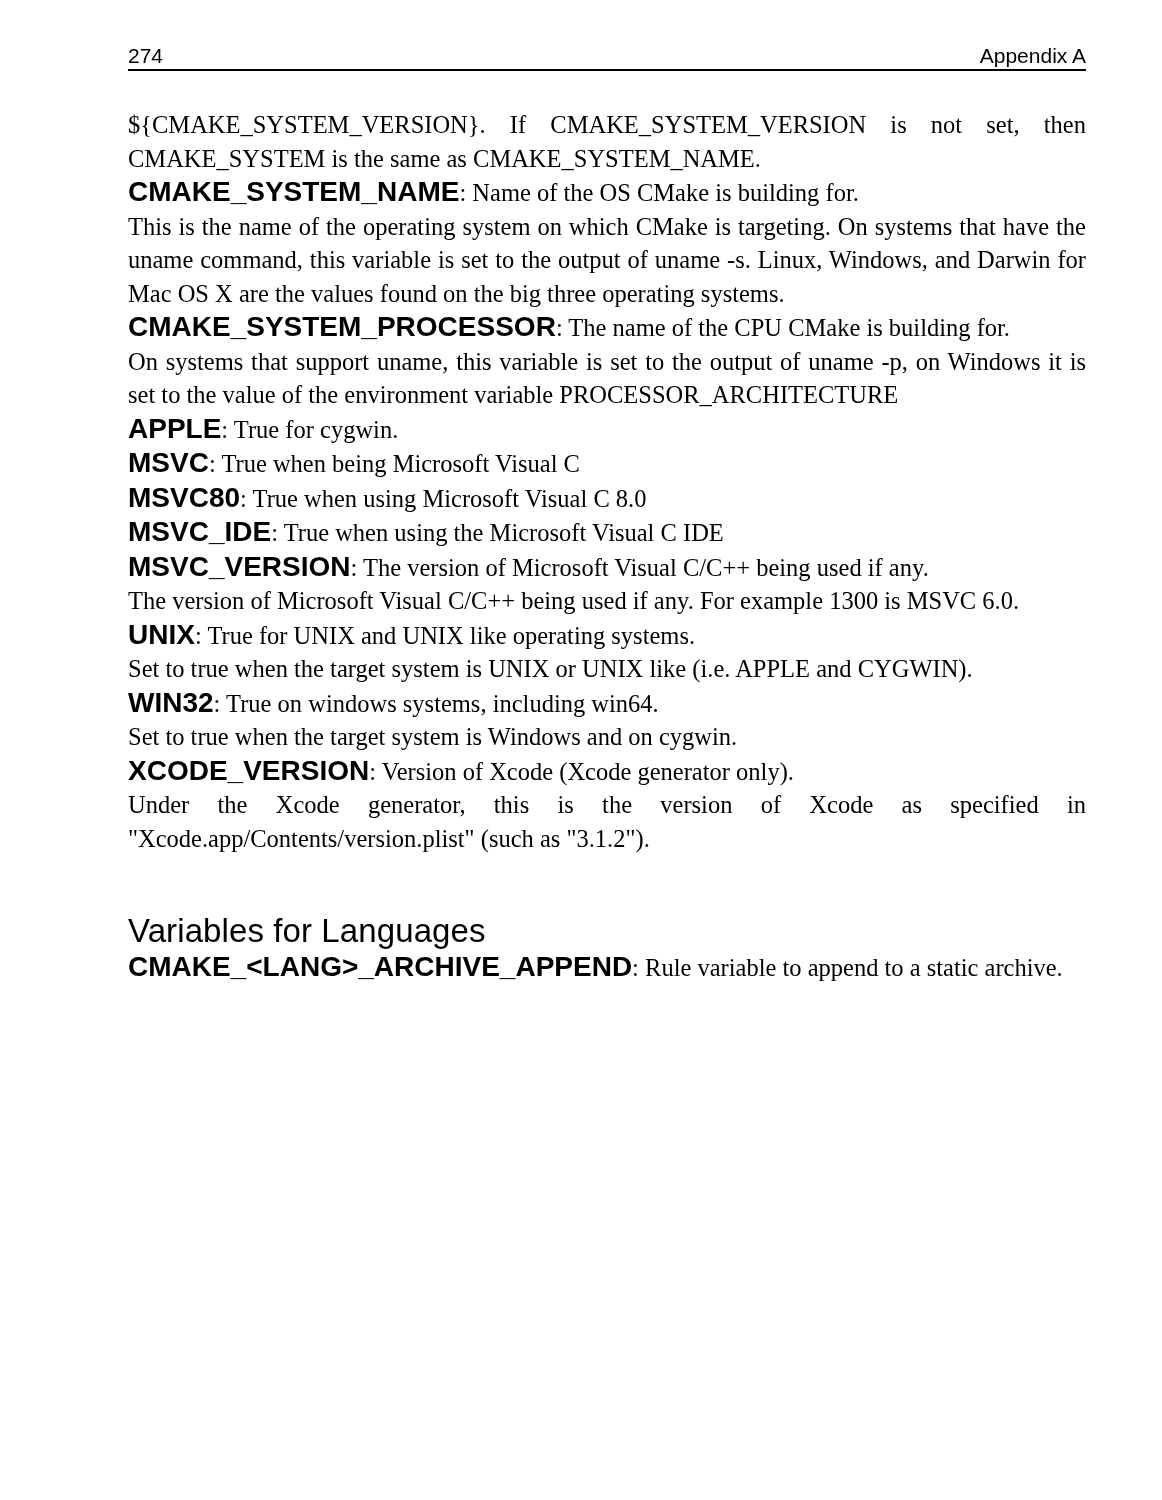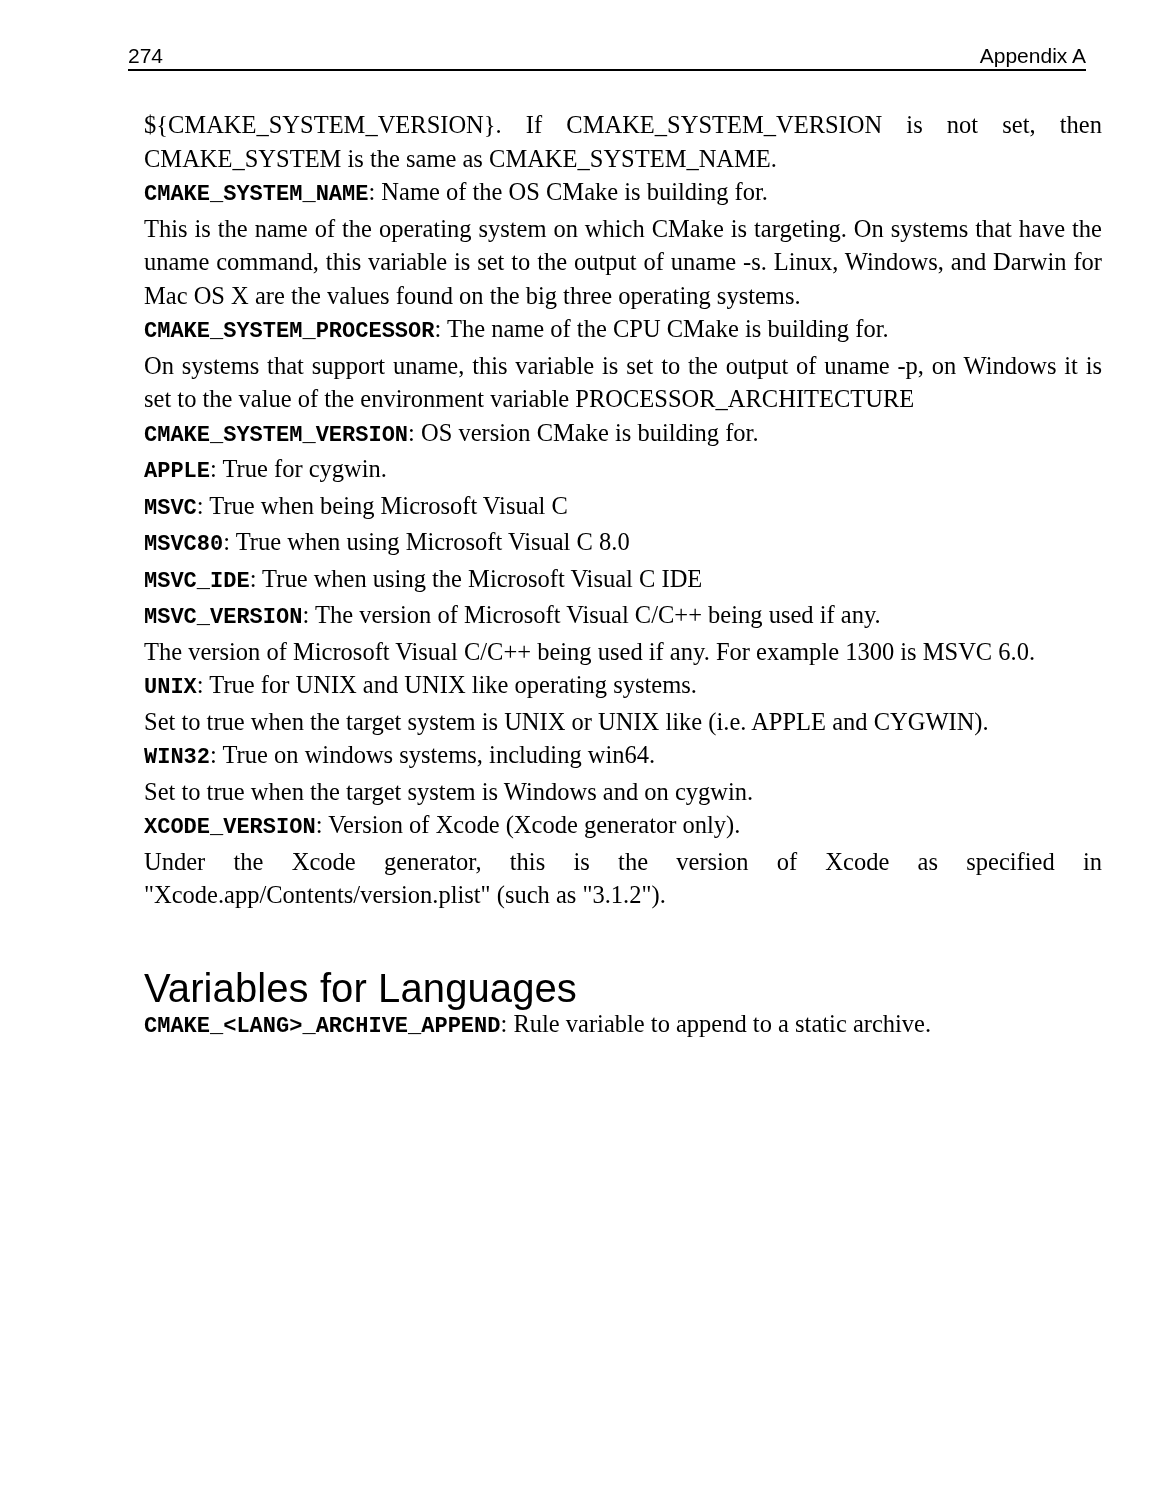--- a/index.html
+++ b/index.html
@@ -37,21 +37,21 @@
     font-size: 21px;
     line-height: 1;
     padding-bottom: 3px;
   }
   .page-header .folio { letter-spacing: 0px; }
   .page-header .chap  { letter-spacing: 0px; }
 
   
   .content {
     position: absolute;
-    left: 116px;
+    left: 100px;
     top: 108px;
     width: 958px;
   }
 
   p.para {
     margin: 0;
     font-size: 24.5px;
     line-height: 33.5px;
     text-align: justify;
     text-justify: inter-word;
@@ -59,31 +59,31 @@
   }
   p.para.single { text-align: left; }
 
   
   .gap-def    { margin-top: 29px; }   
   .gap-body   { margin-top: 20px; }   
   .gap-tight  { margin-top: 9px; }    
 
   
   .var {
-    font-family: Liberation Mono, monospace;
+    font-family: Liberation Sans, sans-serif;
     font-weight: bold;
-    font-size: 22px;
+    font-size: 28px;
     letter-spacing: 0px;
   }
 
   
   h2.section {
     font-family: "Liberation Sans", sans-serif;
     font-weight: normal;
-    font-size: 40px;
+    font-size: 33px;
     line-height: 38px;
     margin: 57px 0 0 0;
     letter-spacing: 0.1px;
   }
   .after-heading { margin-top: 36px; }
 </style>
 </head>
 <body>
 
 <div class="page">
@@ -96,21 +96,20 @@
   <div class="content">
 
     <p class="para">${CMAKE_SYSTEM_VERSION}. If CMAKE_SYSTEM_VERSION is not set, then CMAKE_SYSTEM is the same as CMAKE_SYSTEM_NAME.</p>
 
     <p class="para single gap-def"><span class="var">CMAKE_SYSTEM_NAME</span><span>: Name of the OS CMake is building for.</span></p>
     <p class="para gap-body">This is the name of the operating system on which CMake is targeting. On systems that have the uname command, this variable is set to the output of uname -s. Linux, Windows, and Darwin for Mac OS X are the values found on the big three operating systems.</p>
 
     <p class="para single gap-def"><span class="var">CMAKE_SYSTEM_PROCESSOR</span><span>: The name of the CPU CMake is building for.</span></p>
     <p class="para gap-body">On systems that support uname, this variable is set to the output of uname -p, on Windows it is set to the value of the environment variable PROCESSOR_ARCHITECTURE</p>
 
-    <p class="para single gap-def"><span class="var">CMAKE_SYSTEM_VERSION</span><span>: OS version CMake is building for.</span></p>
 
     <p class="para single gap-def"><span class="var">APPLE</span><span>: True for cygwin.</span></p>
 
     <p class="para single gap-tight"><span class="var">MSVC</span><span>: True when being Microsoft Visual C</span></p>
 
     <p class="para single gap-tight"><span class="var">MSVC80</span><span>: True when using Microsoft Visual C 8.0</span></p>
 
     <p class="para single gap-tight"><span class="var">MSVC_IDE</span><span>: True when using the Microsoft Visual C IDE</span></p>
 
     <p class="para single gap-def"><span class="var">MSVC_VERSION</span><span>: The version of Microsoft Visual C/C++ being used if any.</span></p>

